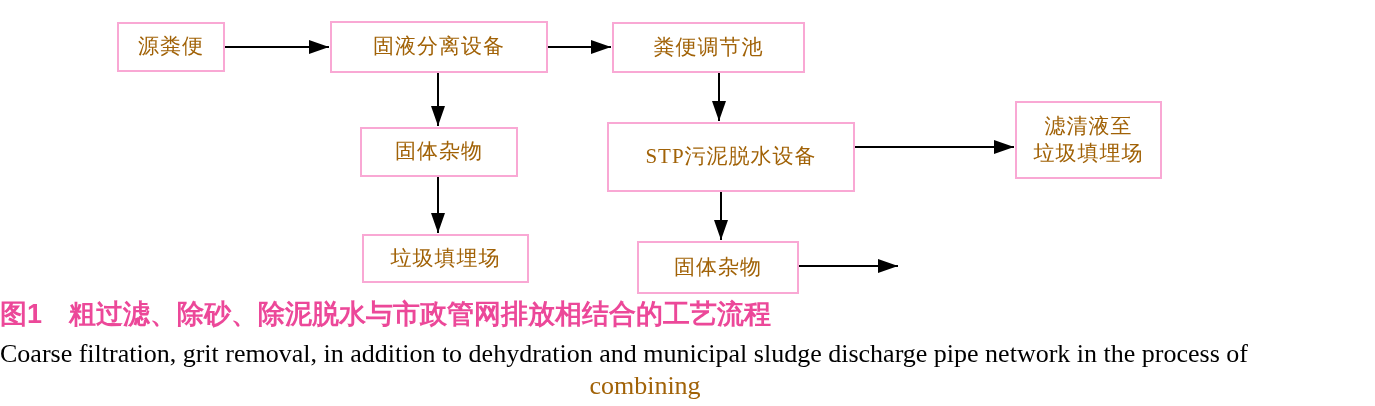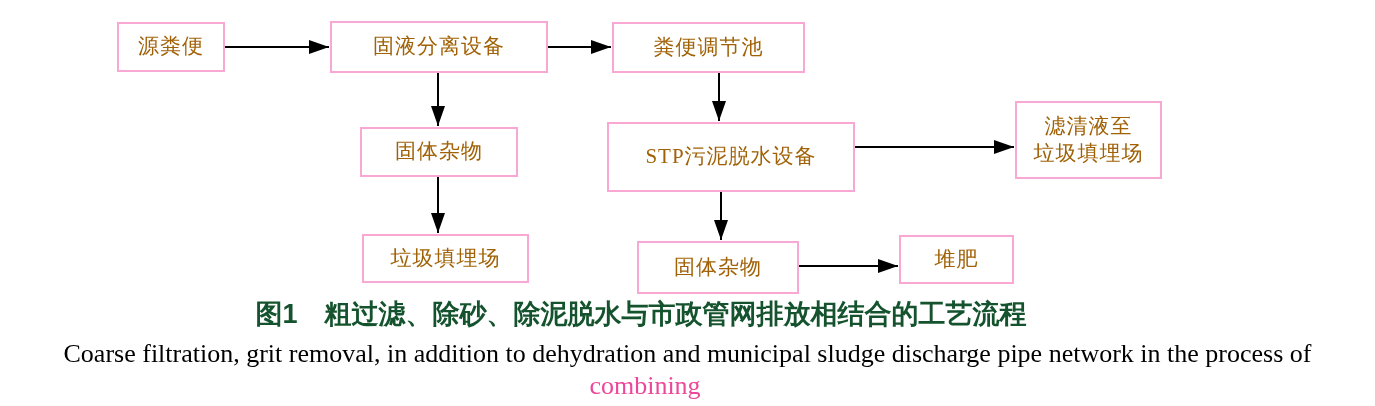--- a/index.html
+++ b/index.html
@@ -41,43 +41,42 @@
   .n-stp             { left: 607px;  top: 122px; width: 248px; height: 70px; }
   .n-filtrate        { left: 1015px; top: 101px; width: 147px; height: 78px; text-align: center; }
   .n-landfill        { left: 362px;  top: 234px; width: 167px; height: 49px; }
   .n-solid-debris-2  { left: 637px;  top: 241px; width: 162px; height: 53px; }
   .n-compost         { left: 899px;  top: 235px; width: 115px; height: 49px; }
 
   .caption-zh {
     position: absolute;
     left: 0; top: 296px;
     width: 1282px;
-    text-align: center;
     font-family: "Liberation Sans", "DejaVu Sans", sans-serif;
     font-weight: bold;
     font-size: 27px;
-    color: #14532d;
+    color: #ec4899;
     white-space: nowrap;
   }
   .caption-en-1 {
     position: absolute;
     left: 0; top: 339px;
     width: 1375px;
-    text-align: center;
+    text-align: left;
     font-size: 26px;
     color: #000000;
     white-space: nowrap;
   }
   .caption-en-2 {
     position: absolute;
     left: 0; top: 371px;
     width: 1290px;
     text-align: center;
     font-size: 26px;
-    color: #ec4899;
+    color: #a16207;
   }
 </style>
 </head>
 <body>
 
 <div class="page">
 
   <svg class="arrows-layer" width="1375" height="406" viewBox="0 0 1375 406" xmlns="http://www.w3.org/2000/svg">
     <defs>
       <marker id="ah" markerWidth="10" markerHeight="7" refX="10" refY="3.5" orient="auto">
@@ -120,21 +119,18 @@
   </div>
 
   <div class="node n-landfill">
     <span>垃圾填埋场</span>
   </div>
 
   <div class="node n-solid-debris-2">
     <span>固体杂物</span>
   </div>
 
-  <div class="node n-compost">
-    <span>堆肥</span>
-  </div>
 
   <div class="caption-zh">图1　粗过滤、除砂、除泥脱水与市政管网排放相结合的工艺流程</div>
   <div class="caption-en-1">Coarse filtration, grit removal, in addition to dehydration and municipal sludge discharge pipe network in the process of</div>
   <div class="caption-en-2">combining</div>
 
 </div>
 
 </body></html>

